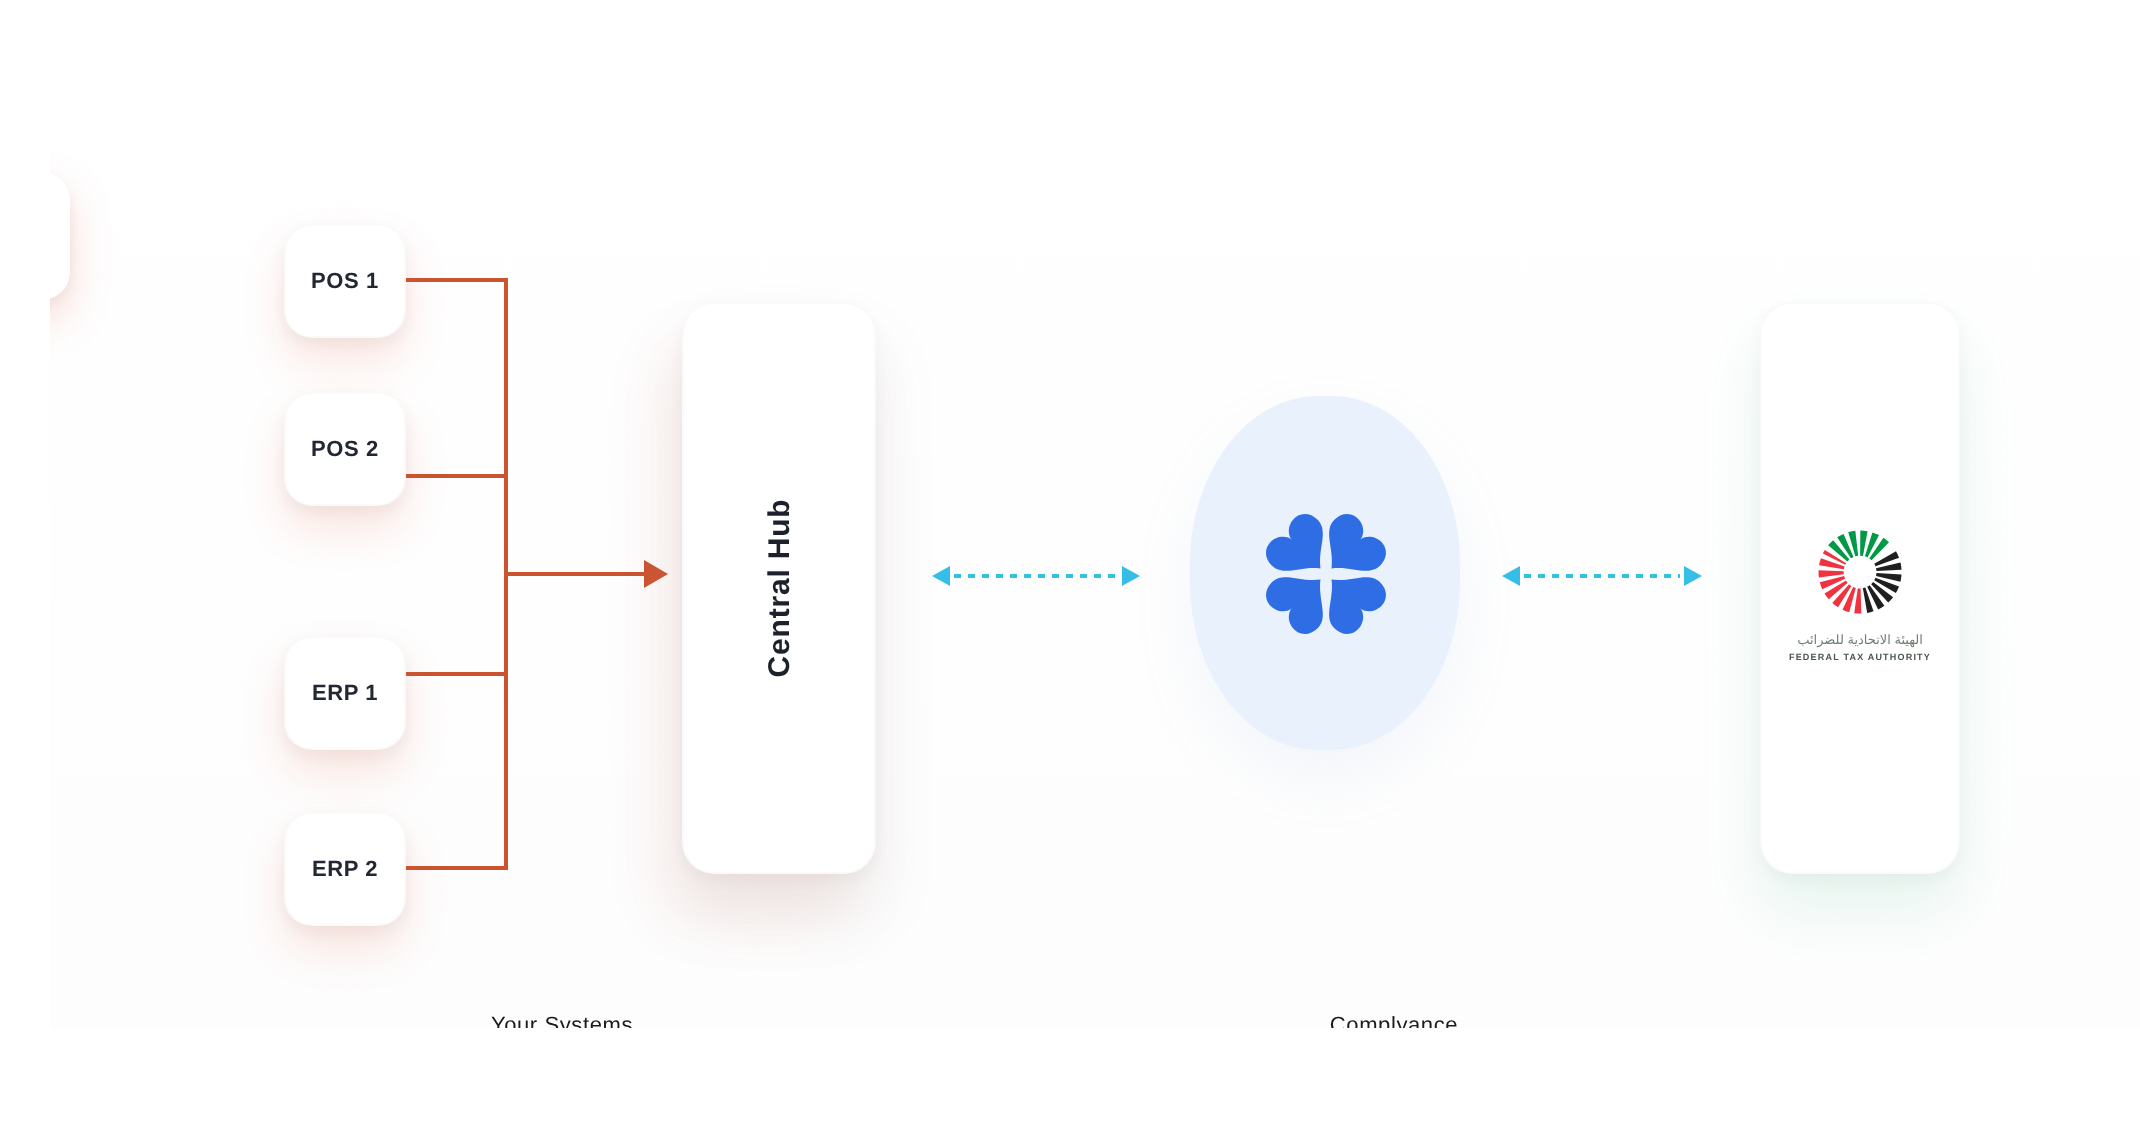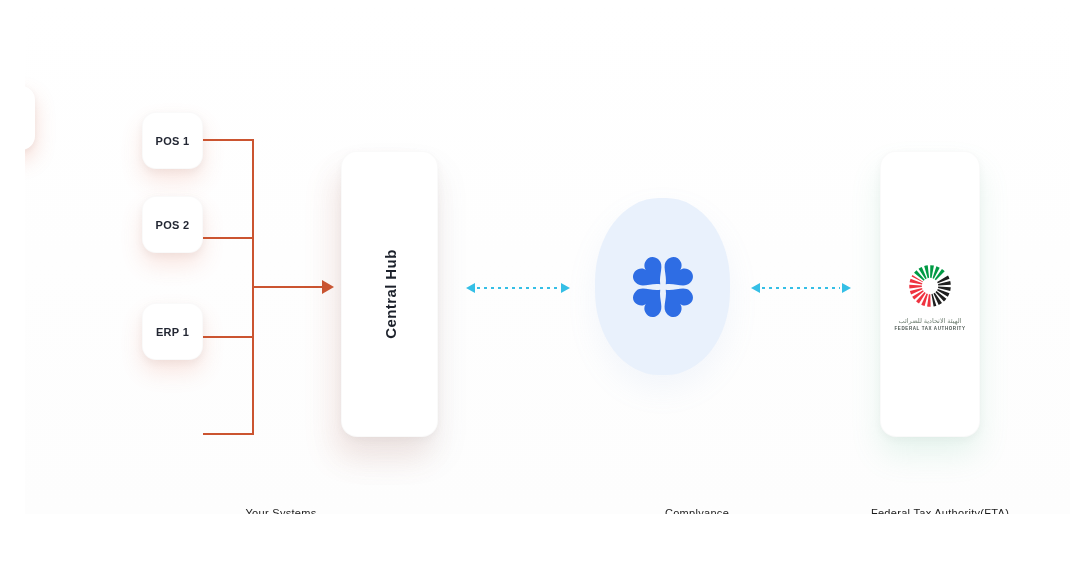--- a/index.html
+++ b/index.html
@@ -82,22 +82,25 @@
 <div class="stage">
 
   <div class="peek-card"></div>
 
   <div class="src-box" style="top:112px">
     <span>POS 1</span>
   </div>
   <div class="src-box" style="top:196px">
     <span>POS 2</span>
   </div>
-  <div class="src-box" style="top:303px">
+  <div class="src-box" style="top:318px">
     <span>ERP 1</span>
+  </div>
+  <div class="src-box" style="top:406px">
+    <span>ERP 2</span>
   </div>
 
   <div class="stub" style="top:139px"></div>
   <div class="stub" style="top:237px"></div>
   <div class="stub" style="top:336px"></div>
   <div class="stub" style="top:433px"></div>
   <div class="vline"></div>
   <div class="shaft"></div>
   <div class="ohead"></div>
 
@@ -140,15 +143,14 @@
       </g>
     </svg>
     <div class="fta-arabic" dir="rtl">الهيئة الاتحادية للضرائب</div>
     <div class="fta-english">FEDERAL TAX AUTHORITY</div>
   </div>
 
   <div class="flabel" style="left:256px">Your Systems</div>
   <div class="fline fline-1"></div>
   <div class="flabel" style="left:672px">Complyance</div>
   <div class="fline fline-2"></div>
-  <div class="flabel" style="left:915px">Federal Tax Authority(FTA)</div>
 
 </div>
 
 </body></html>

